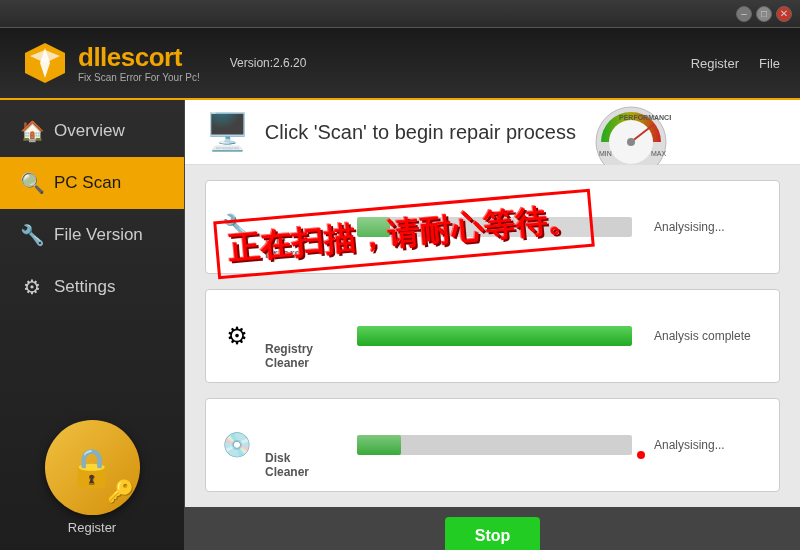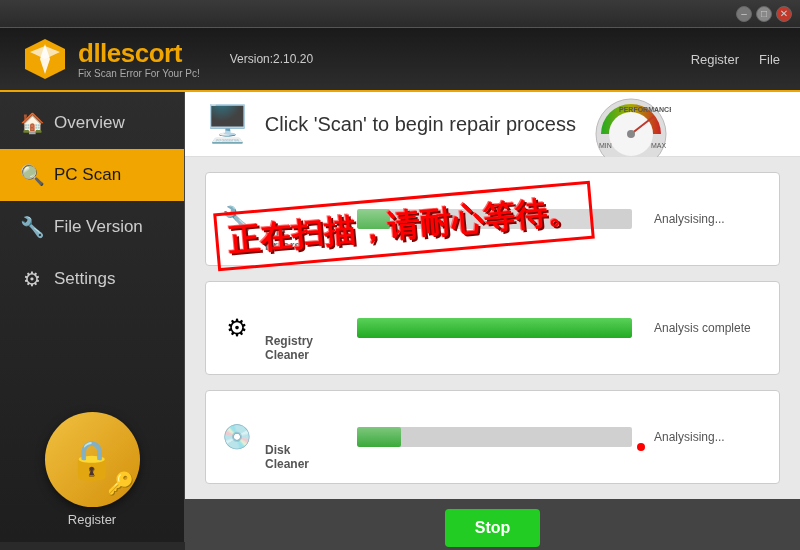--- a/index.html
+++ b/index.html
@@ -32,21 +32,21 @@
       display: flex; align-items: center; justify-content: center;
       color: #ccc;
     }
     .title-bar-btn.minimize { background: #777; }
     .title-bar-btn.maximize { background: #888; }
     .title-bar-btn.close { background: #c0392b; }
 
     
     .header {
       background: linear-gradient(to bottom, #1a1a1a, #2d2d2d);
-      height: 64px;
+      height: 72px;
       display: flex;
       align-items: center;
       padding: 0 20px;
       border-bottom: 2px solid #f0a500;
     }
     .logo-area {
       display: flex;
       align-items: center;
       gap: 8px;
     }
@@ -315,21 +315,21 @@
     <svg class="logo-icon" viewBox="0 0 50 50">
       <polygon points="25,5 45,15 45,35 25,45 5,35 5,15" fill="#f0a500"></polygon>
       <polygon points="25,10 20,25 25,40 30,25" fill="white" opacity="0.9"></polygon>
       <polygon points="10,18 25,25 40,18 25,12" fill="white" opacity="0.7"></polygon>
     </svg>
     <div class="logo-text-area">
       <div class="logo-name"><span style="color:#f0a500">dll</span><span>escort</span></div>
       <div class="logo-tagline">Fix Scan Error For Your Pc!</div>
     </div>
   </div>
-  <div class="header-version">Version:2.10.20</div>
+  <div class="header-version">Version:2.6.20</div>
   <div class="header-nav">
     <a>Register</a>
     <a>File</a>
   </div>
 </div>
 
 <div class="main-layout">
 
   <div class="sidebar">
     <div class="sidebar-item">

